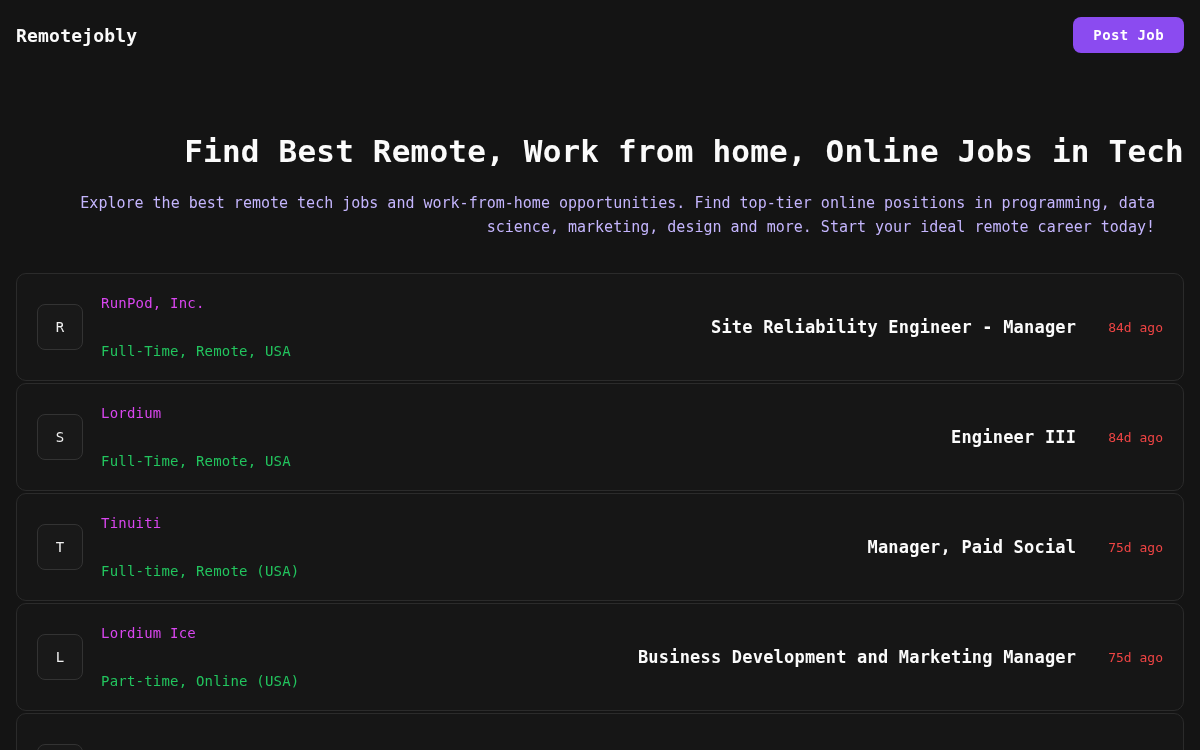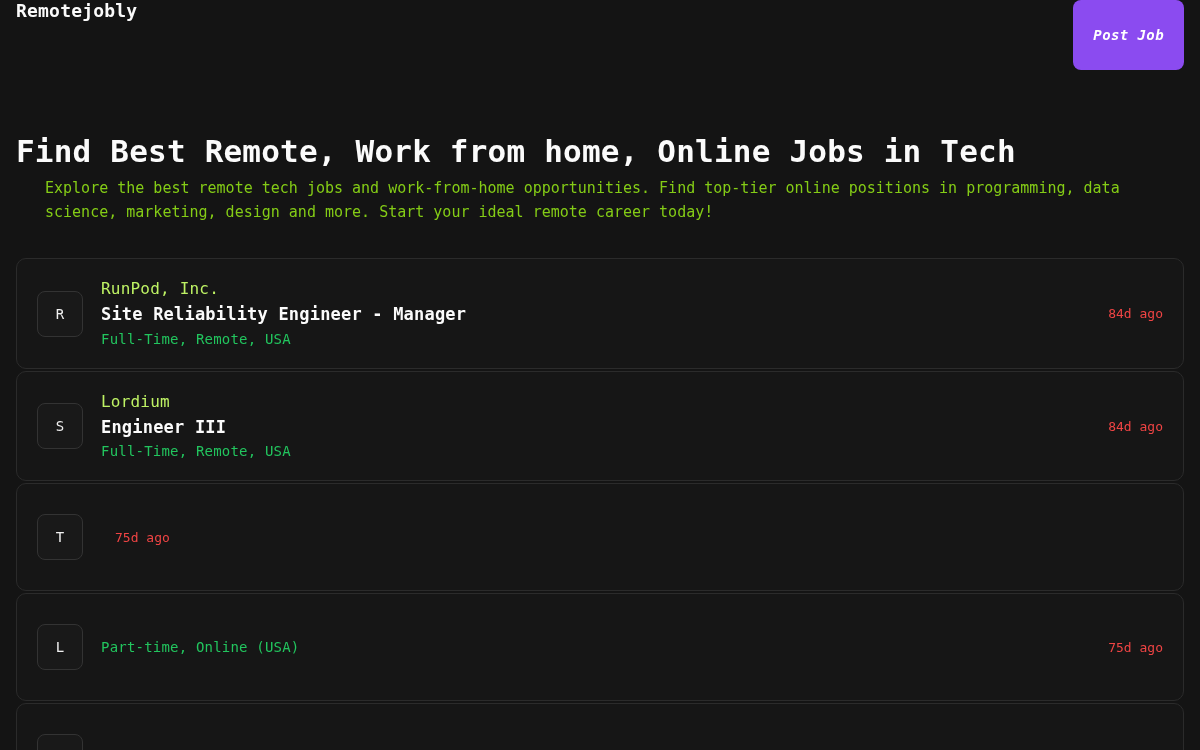--- a/index.html
+++ b/index.html
@@ -15,20 +15,21 @@
     font-family: "DejaVu Sans Mono", "Liberation Mono", monospace;
     color: #fafafa;
     -webkit-font-smoothing: antialiased;
   }
 
   
   .site-header {
     height: 70px;
     padding: 0 16px;
     display: flex;
+    align-items: center;
     justify-content: space-between;
   }
 
   .brand {
     font-size: 18px;
     font-weight: bold;
     letter-spacing: 0.2px;
     color: #fafafa;
   }
 
@@ -37,42 +38,41 @@
     color: #ffffff;
     border: none;
     border-radius: 8px;
     font-family: inherit;
     font-size: 14px;
     font-weight: bold;
     letter-spacing: 0.4px;
     padding: 11px 20px;
     cursor: pointer;
     line-height: 1;
-    font-style: italic;
   }
 
   
   .hero {
     padding: 62px 16px 0;
-    text-align: left;
+    text-align: right;
   }
 
   .hero-title {
     font-size: 31px;
     font-weight: bold;
     line-height: 1.28;
     letter-spacing: 0.2px;
     color: #fbfbfb;
   }
 
   .hero-subtitle {
-    margin-top: 4px;
+    margin-top: 19px;
     font-size: 15px;
     line-height: 1.62;
-    color: #84cc16;
+    color: #c4b5fd;
     max-width: 1110px;
     margin-left: auto;
     margin-right: auto;
   }
 
   
   .job-list {
     margin-top: 34px;
     padding: 0 16px;
     display: flex;
@@ -105,32 +105,33 @@
     font-size: 14px;
     color: #f0f0f0;
   }
 
   .job-info {
     flex: 1 1 auto;
     min-width: 0;
   }
 
   .company-name {
-    font-size: 16px;
-    color: #bef264;
+    font-size: 14px;
+    color: #d946ef;
     line-height: 1.5;
     letter-spacing: 0.2px;
   }
 
   .job-title {
     font-size: 17px;
     font-weight: bold;
     color: #fbfbfb;
     line-height: 1.62;
     letter-spacing: 0.2px;
+    text-align: right;
   }
 
   .job-meta {
     font-size: 14px;
     color: #22c55e;
     line-height: 1.5;
     letter-spacing: 0.2px;
   }
 
   .job-age {
@@ -170,26 +171,33 @@
     <div class="job-info">
       <div class="company-name">Lordium</div>
       <div class="job-title">Engineer III</div>
       <div class="job-meta">Full-Time, Remote, USA</div>
     </div>
     <div class="job-age">84d ago</div>
   </article>
 
   <article class="job-card">
     <div class="avatar">T</div>
+    <div class="job-info">
+      <div class="company-name">Tinuiti</div>
+      <div class="job-title">Manager, Paid Social</div>
+      <div class="job-meta">Full-time, Remote (USA)</div>
+    </div>
     <div class="job-age">75d ago</div>
   </article>
 
   <article class="job-card">
     <div class="avatar">L</div>
     <div class="job-info">
+      <div class="company-name">Lordium Ice</div>
+      <div class="job-title">Business Development and Marketing Manager</div>
       <div class="job-meta">Part-time, Online (USA)</div>
     </div>
     <div class="job-age">75d ago</div>
   </article>
 
   <article class="job-card">
     <div class="avatar"></div>
     <div class="job-info">
       <div class="company-name"></div>
       <div class="job-title"></div>

